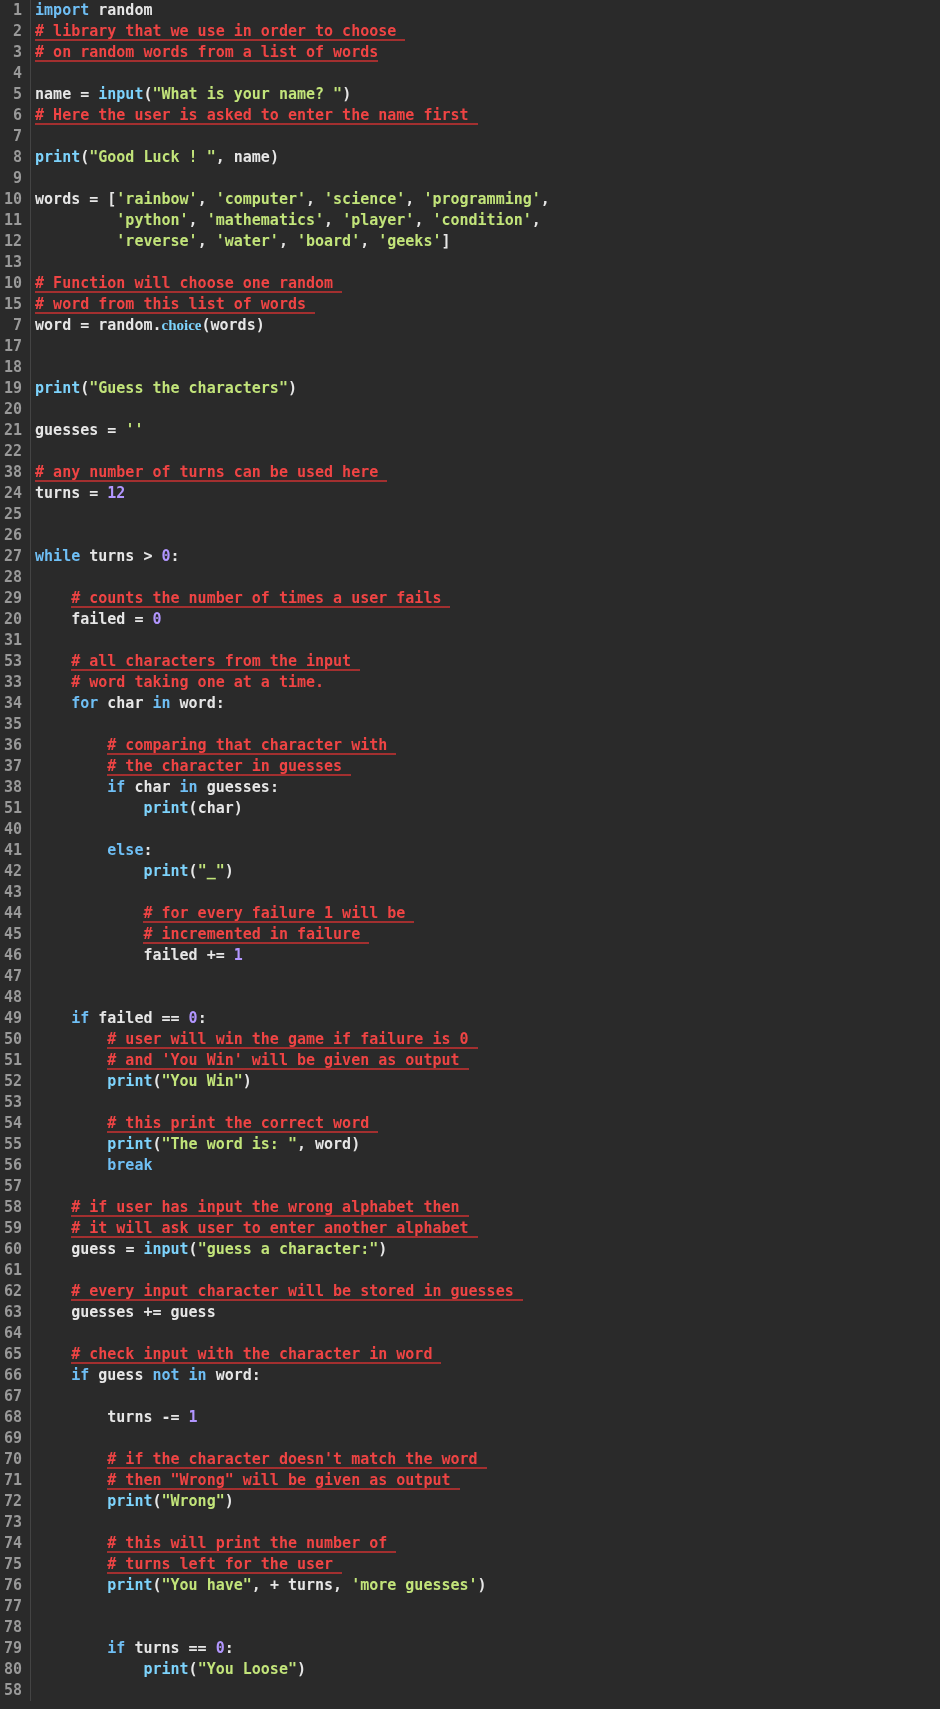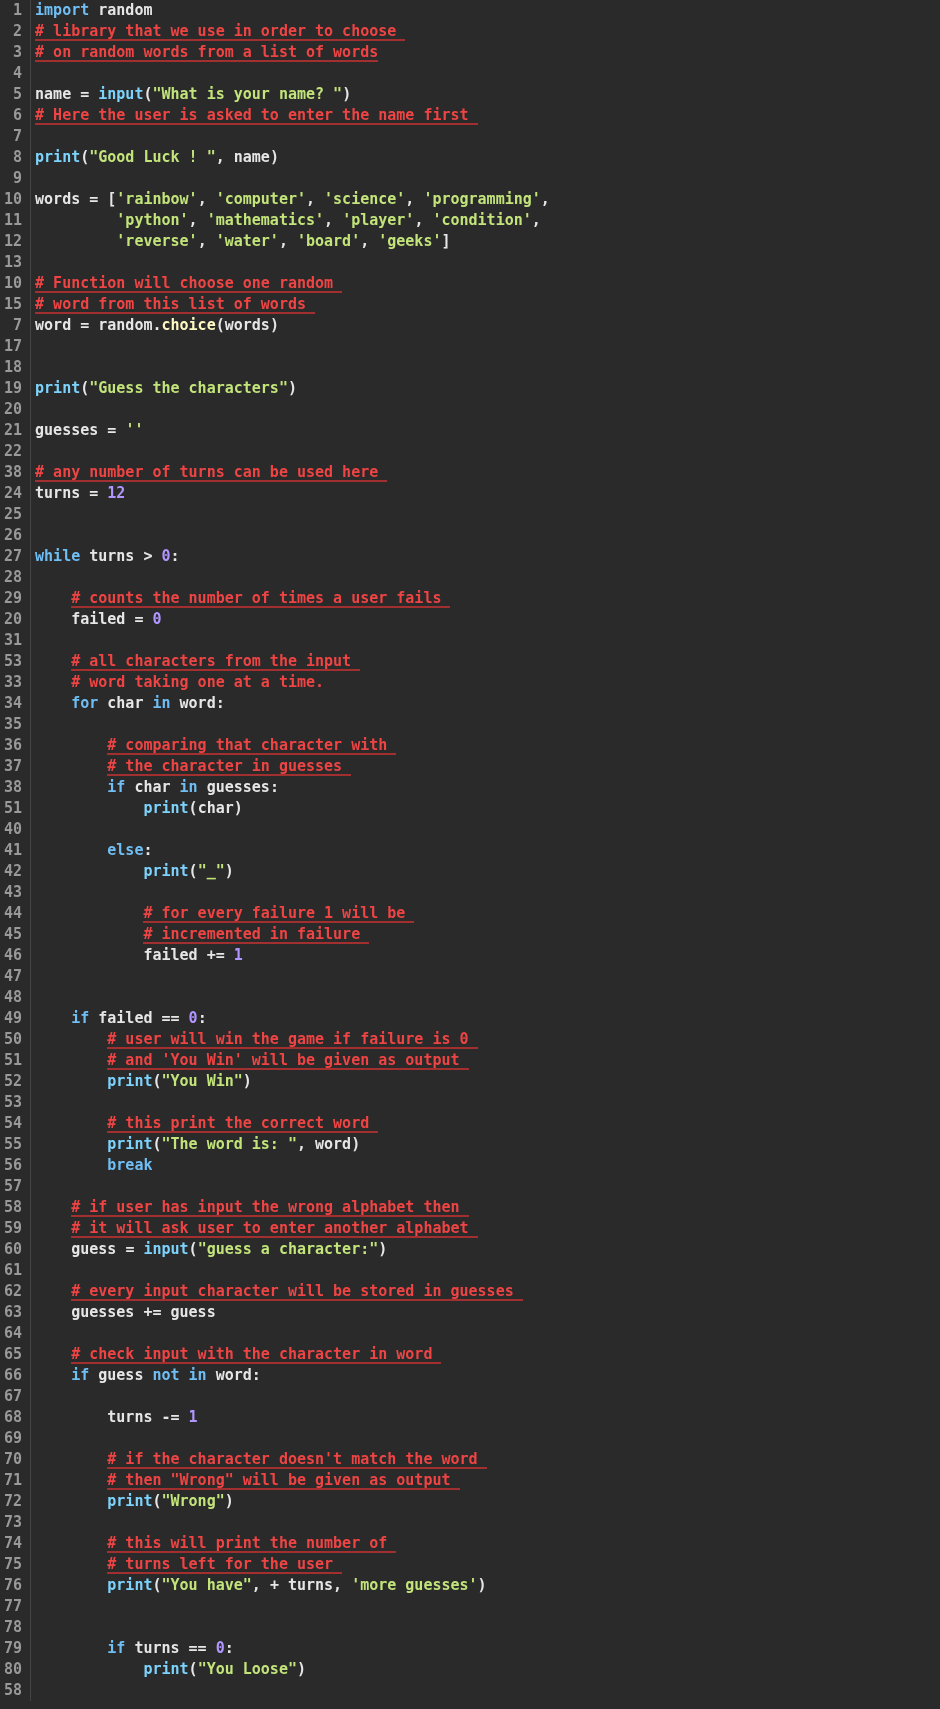--- a/index.html
+++ b/index.html
@@ -20,21 +20,21 @@
   user-select: none;
   min-width: 28px;
   border-right: 1px solid #444;
 }
 .gutter div { padding-right: 2px; }
 .code { padding-left: 4px; white-space: pre; }
 .code .line { display: block; }
 .t-kw   { color: #6fbff5; text-align: right; }        
 .t-builtin { color: #7dd3fc; }     
 .t-name { color: #e6e6e6; }
-.t-attr { color: #fef9c3; }        
+.t-attr { color: #7dd3fc; font-family: Liberation Serif, serif; }        
 .t-num  { color: #b296ff; }
 .t-str  { color: #c2e47a; }        
 .t-op   { color: #e6e6e6; }
 .t-punc { color: #e6e6e6; }
 .t-com  { color: #ef4444; position: relative; }
 
 .squig {
   position: relative;
 }
 .squig::after {

